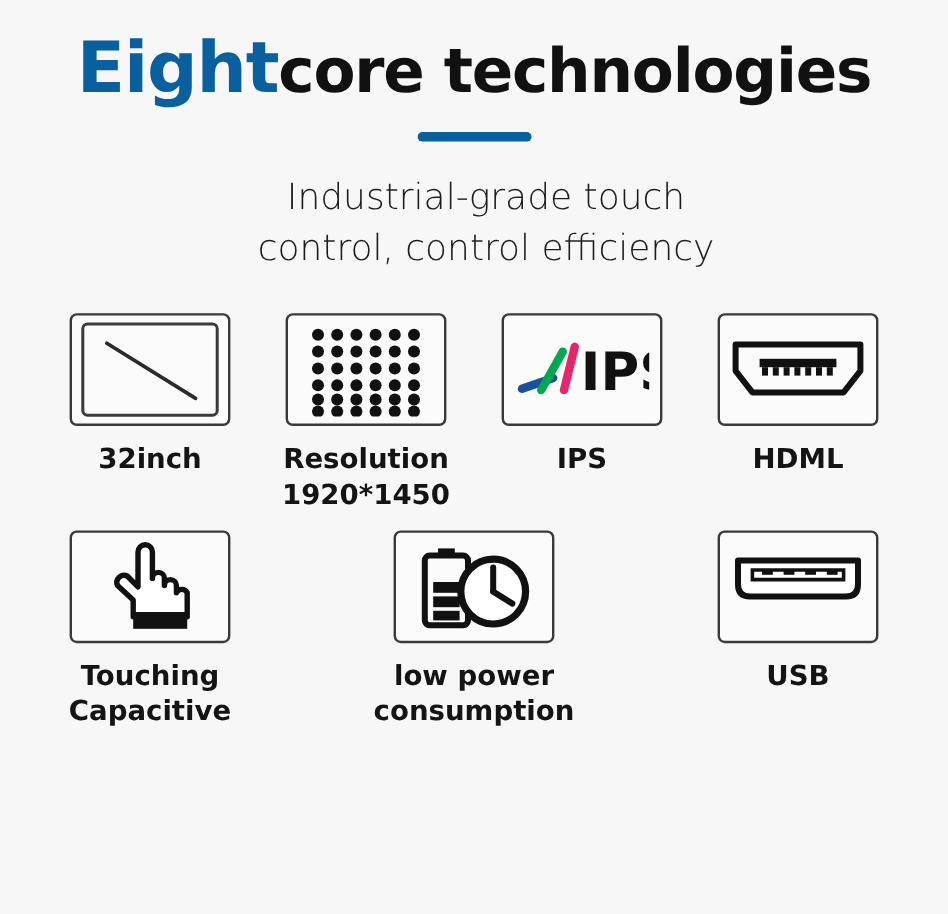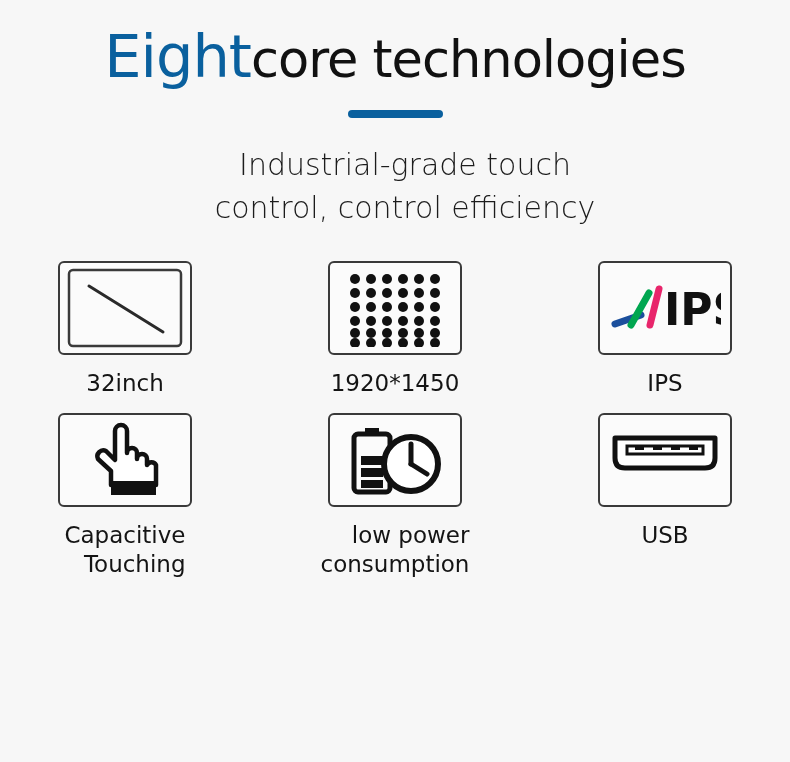--- a/index.html
+++ b/index.html
@@ -17,21 +17,21 @@
 
   
   .header {
     width: 100%;
     text-align: center;
     padding-top: 26px;
     box-sizing: border-box;
   }
   .title {
     font-size: 59px;
-    font-weight: 400;
+    font-weight: 700;
     letter-spacing: -1px;
     line-height: 1.05;
     white-space: nowrap;
   }
   .title .title-accent {
     color: #0a609e;
   }
   .title .title-rest {
     color: #111111;
     font-size: 51px;
@@ -89,23 +89,23 @@
     align-items: center;
     justify-content: center;
     overflow: hidden;
   }
   .icon-box svg {
     display: block;
   }
   .feature-label {
     margin-top: 14px;
     font-size: 23px;
-    font-weight: 400;
+    font-weight: 700;
     color: #141414;
-    text-align: right;
+    text-align: center;
     line-height: 1.28;
     white-space: nowrap;
   }
   .feature-label .label-line {
     display: block;
   }
 </style>
 </head>
 <body>
 
@@ -186,40 +186,63 @@
                 <circle cx="28" cy="74" r="5"></circle>
               <circle cx="44" cy="74" r="5"></circle>
                 <circle cx="60" cy="74" r="5"></circle>
               <circle cx="76" cy="74" r="5"></circle>
                 <circle cx="92" cy="74" r="5"></circle>
             </g>
           </svg>
         </span>
       </div>
       <div class="feature-label">
+        <span class="label-line">Resolution</span>
         <span class="label-line">1920*1450</span>
       </div>
     </div>
 
     <div class="feature-cell">
       <div class="icon-box">
         <span>
           <svg width="112" height="62" viewBox="0 0 112 62">
             <line x1="6" y1="47" x2="32" y2="38" stroke="#1b4f9c" stroke-width="7" stroke-linecap="round"></line>
             <line x1="22" y1="48" x2="40" y2="16" stroke="#00a650" stroke-width="7" stroke-linecap="round"></line>
             <line x1="41" y1="48" x2="50" y2="12" stroke="#e8256b" stroke-width="7" stroke-linecap="round"></line>
             <text x="55" y="48" font-family="DejaVu Sans, sans-serif" font-size="44" font-weight="700" fill="#111111">IPS</text>
           </svg>
         </span>
       </div>
       <div class="feature-label">
         <span class="label-line">IPS</span>
       </div>
     </div>
 
+    <div class="feature-cell">
+      <div class="icon-box">
+        <span>
+          <svg width="112" height="50" viewBox="0 0 112 50">
+            <path d="M4 4 H108 V26 L94 44 H18 L4 26 Z" fill="none" stroke="#111111" stroke-width="5" stroke-linejoin="round"></path>
+            <g fill="#111111">
+              <rect x="24" y="16" width="64" height="7"></rect>
+              <rect x="26" y="23" width="5" height="7"></rect>
+              <rect x="35" y="23" width="5" height="7"></rect>
+              <rect x="44" y="23" width="5" height="7"></rect>
+              <rect x="53" y="23" width="5" height="7"></rect>
+              <rect x="62" y="23" width="5" height="7"></rect>
+              <rect x="71" y="23" width="5" height="7"></rect>
+              <rect x="80" y="23" width="5" height="7"></rect>
+            </g>
+          </svg>
+        </span>
+      </div>
+      <div class="feature-label">
+        <span class="label-line">HDML</span>
+      </div>
+    </div>
 
   </div>
 
   <div class="feature-row row-2">
 
     <div class="feature-cell">
       <div class="icon-box">
         <span>
           <svg width="72" height="82" viewBox="0 0 72 82">
             <path d="M26 12
@@ -234,22 +257,22 @@
                      H22
                      V52
                      L9 40
                      a6 6 0 0 1 8 -8
                      l9 9 Z" fill="#ffffff" stroke="#111111" stroke-width="4.5" stroke-linejoin="round"></path>
             <rect x="22" y="62" width="45" height="14" fill="#111111"></rect>
           </svg>
         </span>
       </div>
       <div class="feature-label">
+        <span class="label-line">Touching</span>
         <span class="label-line">Capacitive</span>
-        <span class="label-line">Touching</span>
       </div>
     </div>
 
 
     <div class="feature-cell">
       <div class="icon-box">
         <span>
           <svg width="100" height="76" viewBox="0 0 100 76">
             <rect x="20" y="6" width="14" height="6" fill="#111111"></rect>
             <rect x="9" y="12" width="36" height="58" rx="4" ry="4" fill="none" stroke="#111111" stroke-width="5"></rect>

